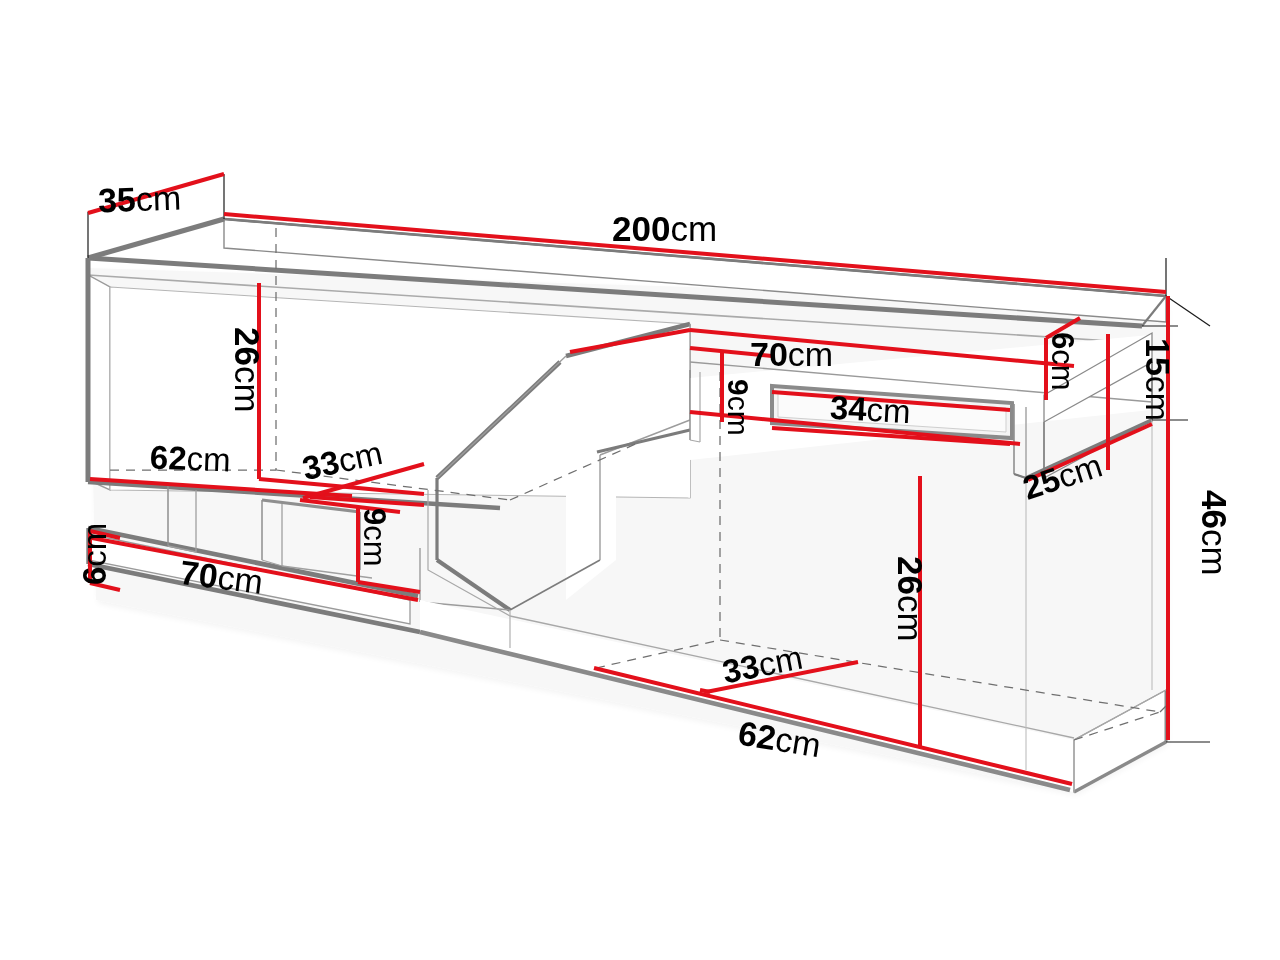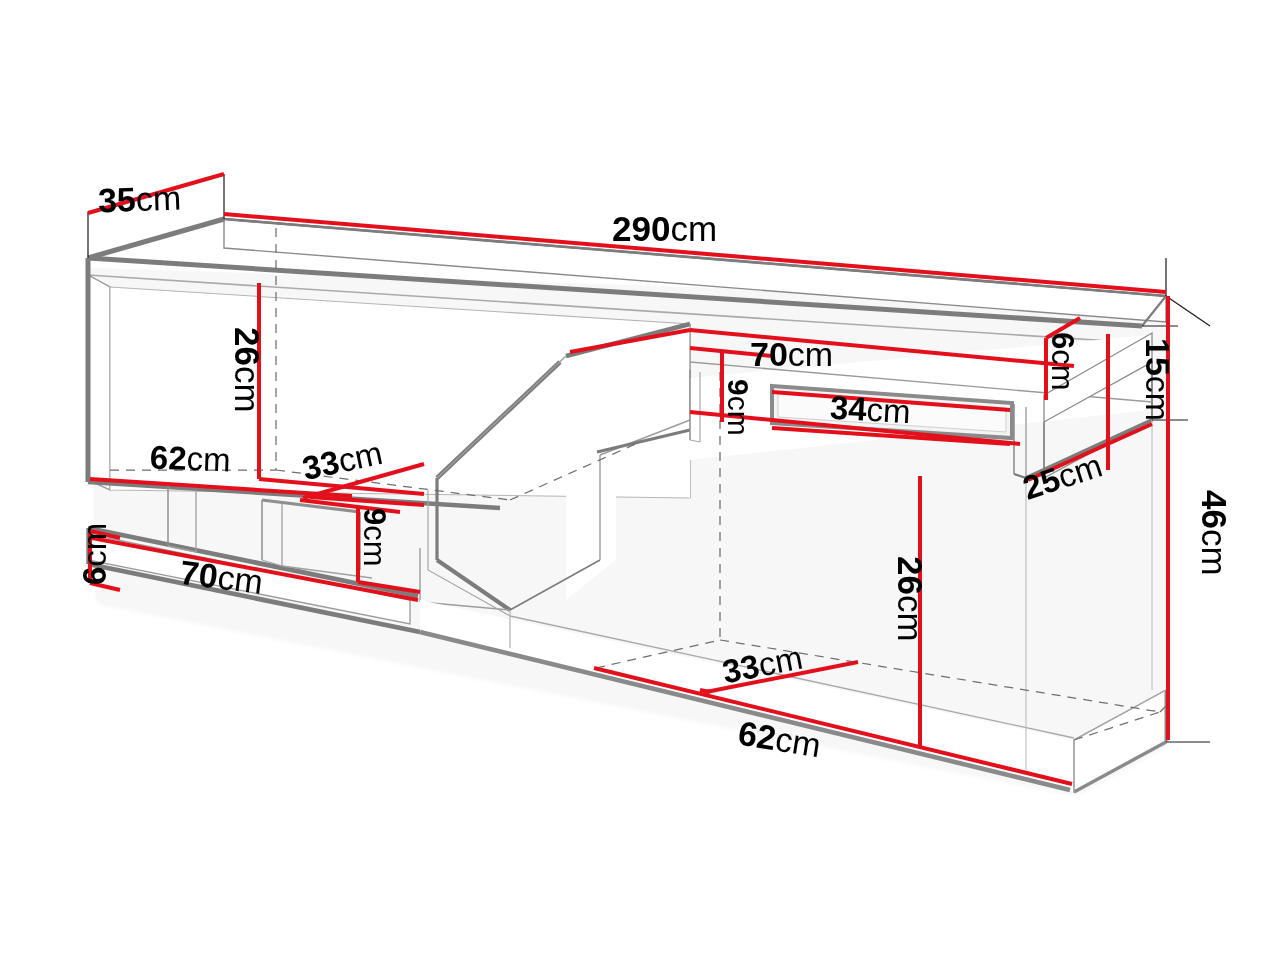--- a/index.html
+++ b/index.html
@@ -266,21 +266,21 @@
       <path d="M 706,692 L 858,662"></path>
       <path d="M 700,690 L 710,692"></path>
     </g>
   </svg>
 
   <div class="dim-label" style="left:98px; top:182px; font-size:34px; transform:rotate(-2deg);">
     <span class="num">35</span><span class="unit">cm</span>
   </div>
 
   <div class="dim-label" style="left:612px; top:211px; font-size:35px; transform:rotate(0deg);">
-    <span class="num">290</span><span class="unit">cm</span>
+    <span class="num">200</span><span class="unit">cm</span>
   </div>
 
   <div class="dim-label" style="left:265px; top:327px; font-size:35px; transform-origin:0 0; transform:rotate(90deg);">
     <span class="num">26</span><span class="unit">cm</span>
   </div>
 
   <div class="dim-label" style="left:150px; top:442px; font-size:33px; transform:rotate(2deg);">
     <span class="num">62</span><span class="unit">cm</span>
   </div>
 

